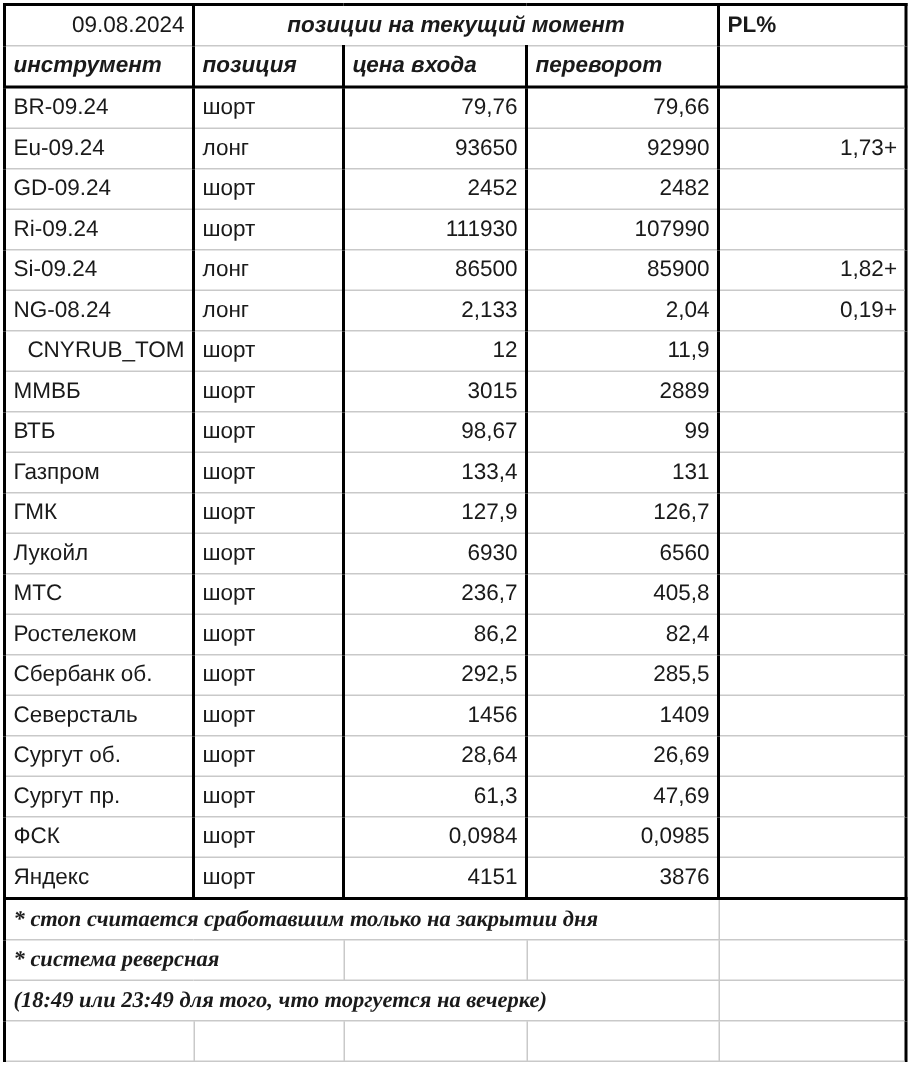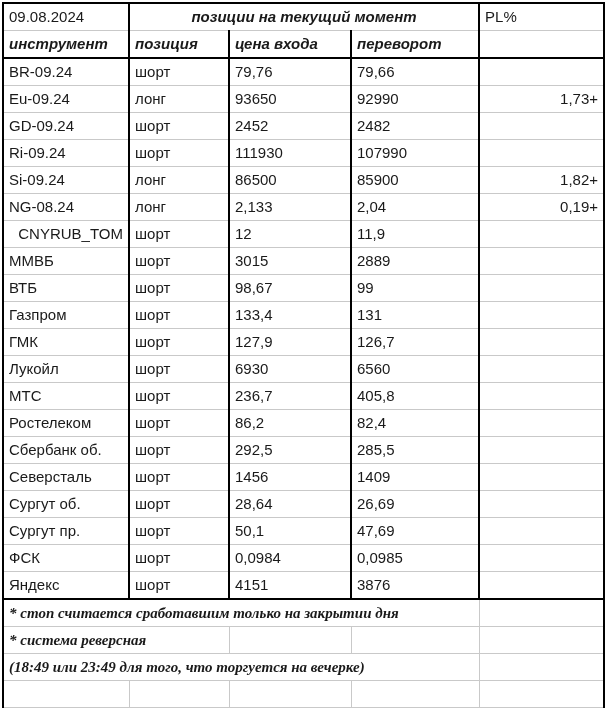--- a/index.html
+++ b/index.html
@@ -46,25 +46,25 @@
   .hv-r { border-right: 2px solid #000000 !important; }
   .hv-b { border-bottom: 2px solid #000000 !important; }
 
   
   .hdr {
     font-weight: bold;
     font-style: italic;
     font-size: 15px;
   }
   .hdr-plain {
-    font-weight: normal;
+    font-weight: bold;
     font-style: normal;
     font-size: 15px;
   }
-  .r { text-align: left; }
+  .r { text-align: right; }
   .c { text-align: right; }
   .l { text-align: left; }
 
   .note {
     font-family: "Liberation Serif", serif;
     font-style: italic;
     font-weight: bold;
     font-size: 16px;
   }
   .banner {
@@ -216,21 +216,21 @@
       <tr>
         <td class="l edge-l hv-r">Сургут об.</td>
         <td class="l hv-r">шорт</td>
         <td class="r hv-r">28,64</td>
         <td class="r hv-r">26,69</td>
         <td class="c edge-r"></td>
       </tr>
       <tr>
         <td class="l edge-l hv-r">Сургут пр.</td>
         <td class="l hv-r">шорт</td>
-        <td class="r hv-r">50,1</td>
+        <td class="r hv-r">61,3</td>
         <td class="r hv-r">47,69</td>
         <td class="c edge-r"></td>
       </tr>
       <tr>
         <td class="l edge-l hv-r">ФСК</td>
         <td class="l hv-r">шорт</td>
         <td class="r hv-r">0,0984</td>
         <td class="r hv-r">0,0985</td>
         <td class="c edge-r"></td>
       </tr>

